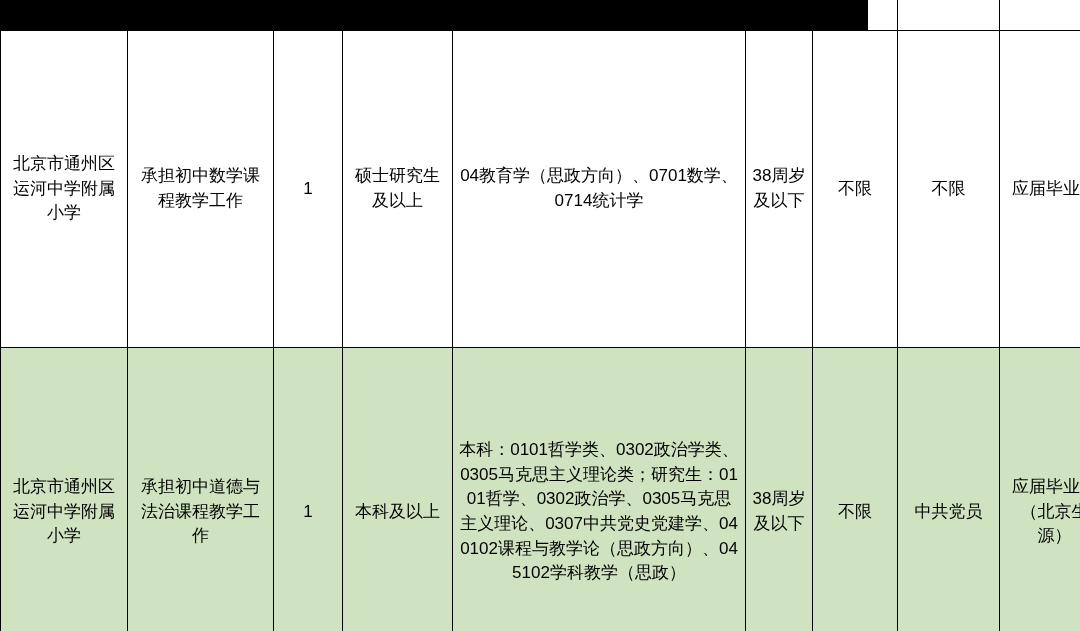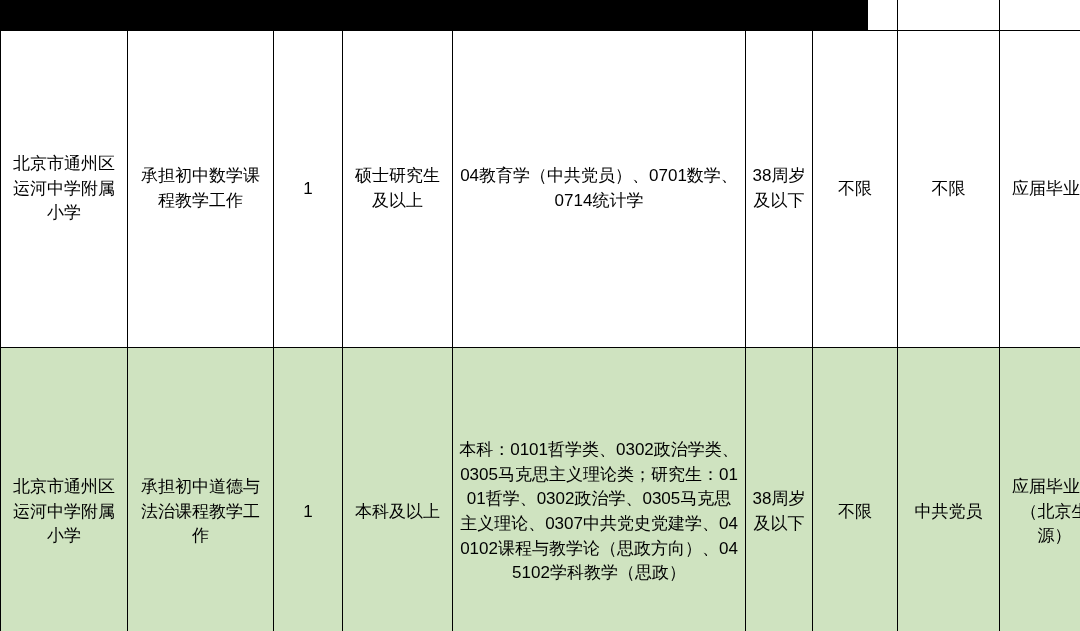--- a/index.html
+++ b/index.html
@@ -81,21 +81,21 @@
       <td class="col-6"></td>
       <td class="col-7"></td>
       <td class="col-8"></td>
 
     </tr>
     <tr class="row-top">
       <td class="col-0">北京市通州区运河中学附属小学</td>
       <td class="col-1">承担初中数学课程教学工作</td>
       <td class="col-2 cell-num">1</td>
       <td class="col-3">硕士研究生及以上</td>
-      <td class="col-4 cell-major">04教育学（中共党员）、0701数学、0714统计学</td>
+      <td class="col-4 cell-major">04教育学（思政方向）、0701数学、0714统计学</td>
       <td class="col-5">38周岁及以下</td>
       <td class="col-6">不限</td>
       <td class="col-7">不限</td>
       <td class="col-8">应届毕业生</td>
 
     </tr>
     <tr class="row-green">
       <td class="col-0">北京市通州区运河中学附属小学</td>
       <td class="col-1">承担初中道德与法治课程教学工作</td>
       <td class="col-2 cell-num">1</td>

